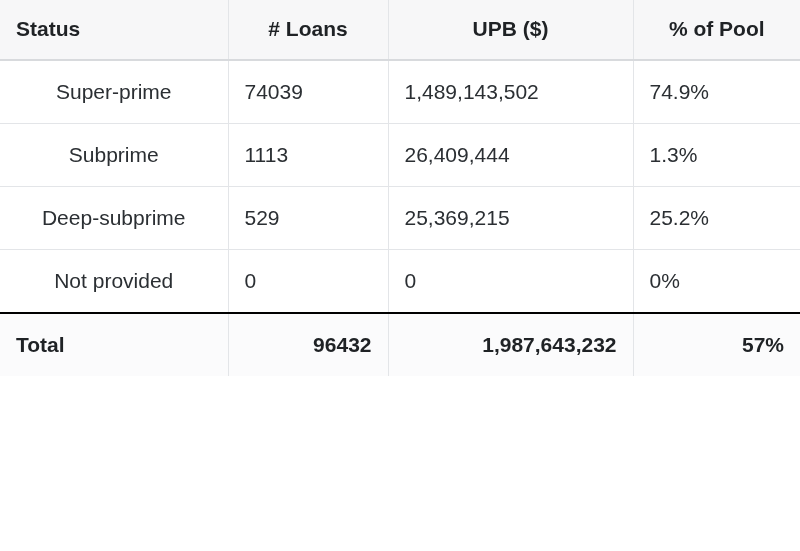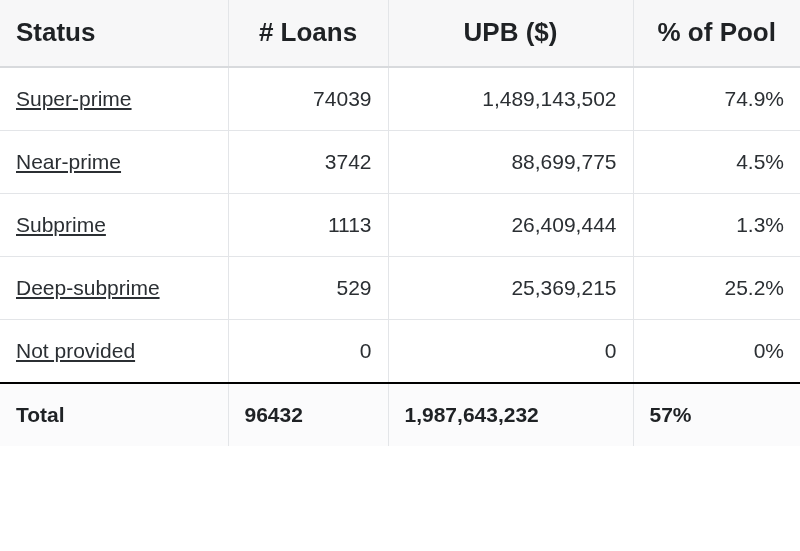--- a/index.html
+++ b/index.html
@@ -28,41 +28,41 @@
     font-size: 21px;
   }
   table.data-table col.col-status  { width: 228px; }
   table.data-table col.col-loans   { width: 160px; }
   table.data-table col.col-upb     { width: 245px; }
   table.data-table col.col-pct     { width: 167px; }
 
   thead th {
     background: #f7f7f8;
     font-weight: bold;
-    font-size: 26px;
+    font-size: 21px;
     color: #1f2225;
     padding: 17px 16px 18px 16px;
     border-bottom: 2px solid #d8dadd;
     vertical-align: middle;
     box-sizing: border-box;
   }
   thead th.th-status { text-align: left; }
   thead th.th-num    { text-align: center; }
 
   tbody td {
     padding: 19px 16px 19px 16px;
     border-bottom: 1px solid #e3e5e8;
     font-size: 21px;
     color: #2b2f33;
     vertical-align: middle;
     box-sizing: border-box;
     white-space: nowrap;
   }
-  tbody td.cell-status { text-align: left; text-decoration: underline; }
-  tbody td.cell-num    { text-align: right; }
+  tbody td.cell-status { text-align: center; }
+  tbody td.cell-num    { }
 
   
   thead th:not(:last-child),
   tbody td:not(:last-child),
   tfoot td:not(:last-child) {
     border-right: 1px solid #e3e5e8;
   }
 
   tbody tr:last-child td {
     border-bottom: 2px solid #000000;
@@ -73,21 +73,21 @@
     font-size: 21px;
     font-weight: bold;
     color: #1f2225;
     background: #fbfbfc;
     vertical-align: middle;
     box-sizing: border-box;
     white-space: nowrap;
     margin-top: 31px;
   }
   tfoot td.cell-status { text-align: left; }
-  tfoot td.cell-num    { text-align: left; }
+  tfoot td.cell-num    { text-align: right; }
 </style>
 </head>
 <body>
 
 <div class="table-wrap">
   <table class="data-table">
     <colgroup>
       <col class="col-status">
       <col class="col-loans">
       <col class="col-upb">
@@ -100,26 +100,20 @@
         <th class="th-num">UPB ($)</th>
         <th class="th-num">% of Pool</th>
       </tr>
     </thead>
     <tbody>
       <tr>
         <td class="cell-status">Super-prime</td>
         <td class="cell-num">74039</td>
         <td class="cell-num">1,489,143,502</td>
         <td class="cell-num">74.9%</td>
-      </tr>
-      <tr>
-        <td class="cell-status">Near-prime</td>
-        <td class="cell-num">3742</td>
-        <td class="cell-num">88,699,775</td>
-        <td class="cell-num">4.5%</td>
       </tr>
       <tr>
         <td class="cell-status">Subprime</td>
         <td class="cell-num">1113</td>
         <td class="cell-num">26,409,444</td>
         <td class="cell-num">1.3%</td>
       </tr>
       <tr>
         <td class="cell-status">Deep-subprime</td>
         <td class="cell-num">529</td>

